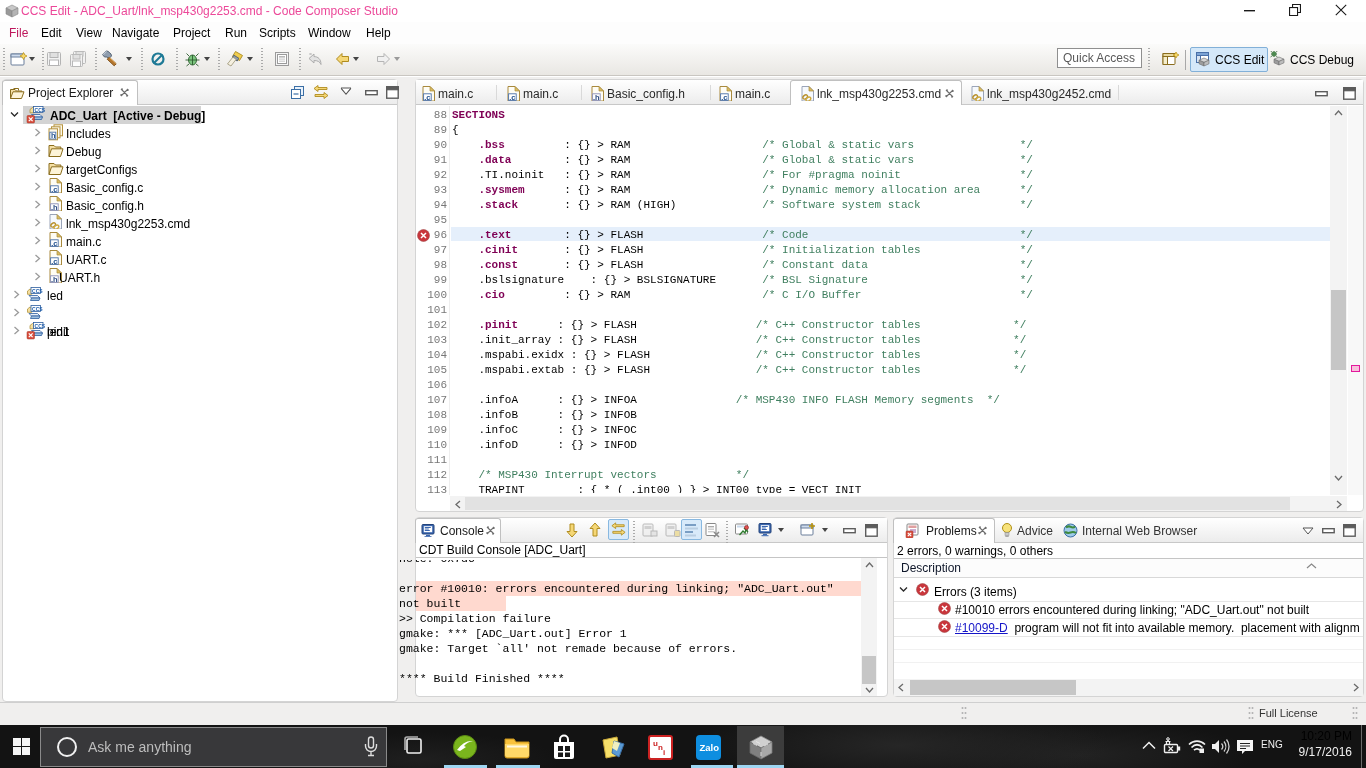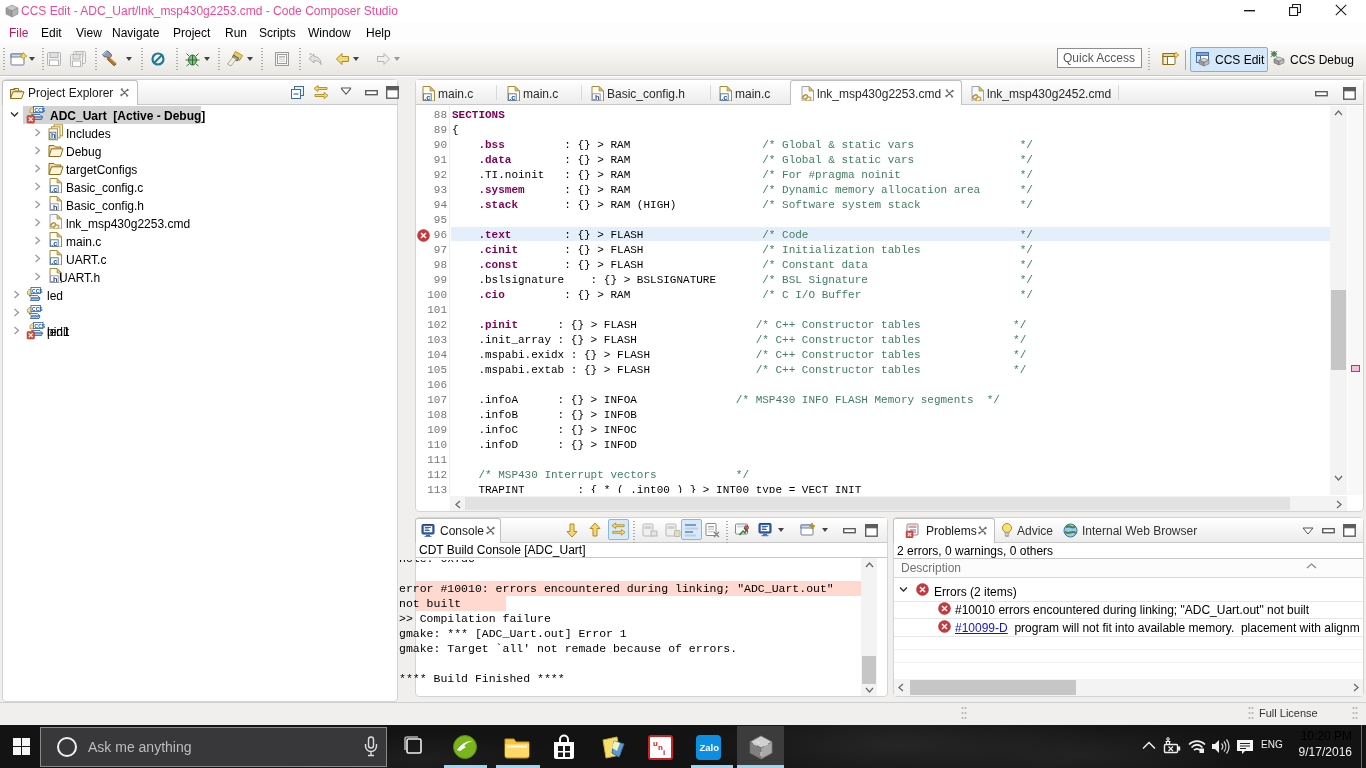--- a/index.html
+++ b/index.html
@@ -623,32 +623,32 @@
   </svg>
 <svg class="abs" style="left:1322px;top:527px" width="13" height="7" viewBox="0 0 13 7">
     <rect x="0.7" y="1.7" width="11.5" height="4" fill="#fff" stroke="#5c5c5c" stroke-width="1.4"></rect>
   </svg>
 <svg class="abs" style="left:1343px;top:524px" width="13" height="13" viewBox="0 0 13 13">
     <rect x="0.7" y="0.7" width="11.5" height="11.5" fill="#fff" stroke="#5c5c5c" stroke-width="1.4"></rect>
     <rect x="0.7" y="0.7" width="11.5" height="3" fill="#5c5c5c" stroke="#5c5c5c" stroke-width="1.2"></rect>
   </svg>
 <div class="txt" style="left:897px;top:544px;font-size:12px;color:#000">2 errors, 0 warnings, 0 others</div>
 <div class="abs" style="left:894px;top:558px;width:469px;height:20px;background:#fcfcfc;border-top:1px solid #c5c5c5;border-bottom:1px solid #d8d8d8"></div>
-<div class="txt" style="left:901px;top:561px;font-size:12px;color:#737373">Description</div>
+<div class="txt" style="left:901px;top:561px;font-size:12px;color:#0f172a">Description</div>
 <svg class="abs" style="left:1306px;top:563px" width="11" height="6" viewBox="0 0 11 6">
     <path d="M1 5 L5.5 1 10 5" fill="none" stroke="#888" stroke-width="1.2"></path>
   </svg>
 <svg class="abs" style="left:899px;top:586px" width="9" height="7" viewBox="0 0 9 7">
     <path d="M1 1.5 L4.5 5 8 1.5" fill="none" stroke="#2a2a2a" stroke-width="1.3"></path>
   </svg>
 <svg class="abs" style="left:916px;top:583px" width="13" height="13" viewBox="0 0 13 13">
     <circle cx="6.5" cy="6.5" r="6" fill="#c9363c" stroke="#a24a4a" stroke-width="0.6"></circle>
     <path d="M4 4 l5 5 M9 4 l-5 5" stroke="#fff" stroke-width="1.5"></path>
   </svg>
-<div class="txt" style="left:934px;top:585px;font-size:12px;color:#000">Errors (2 items)</div>
+<div class="txt" style="left:934px;top:585px;font-size:12px;color:#000">Errors (3 items)</div>
 <div class="abs" style="left:894px;top:601px;width:469px;height:1px;background:#e6e6e6"></div>
 <svg class="abs" style="left:938px;top:602px" width="13" height="13" viewBox="0 0 13 13">
     <circle cx="6.5" cy="6.5" r="6" fill="#c9363c" stroke="#a24a4a" stroke-width="0.6"></circle>
     <path d="M4 4 l5 5 M9 4 l-5 5" stroke="#fff" stroke-width="1.5"></path>
   </svg>
 <div class="txt" style="left:955px;top:603px;font-size:12px;color:#000">#10010 errors encountered during linking; "ADC_Uart.out" not built</div>
 <div class="abs" style="left:894px;top:618px;width:469px;height:1px;background:#e6e6e6"></div>
 <svg class="abs" style="left:938px;top:620px" width="13" height="13" viewBox="0 0 13 13">
     <circle cx="6.5" cy="6.5" r="6" fill="#c9363c" stroke="#a24a4a" stroke-width="0.6"></circle>
     <path d="M4 4 l5 5 M9 4 l-5 5" stroke="#fff" stroke-width="1.5"></path>

